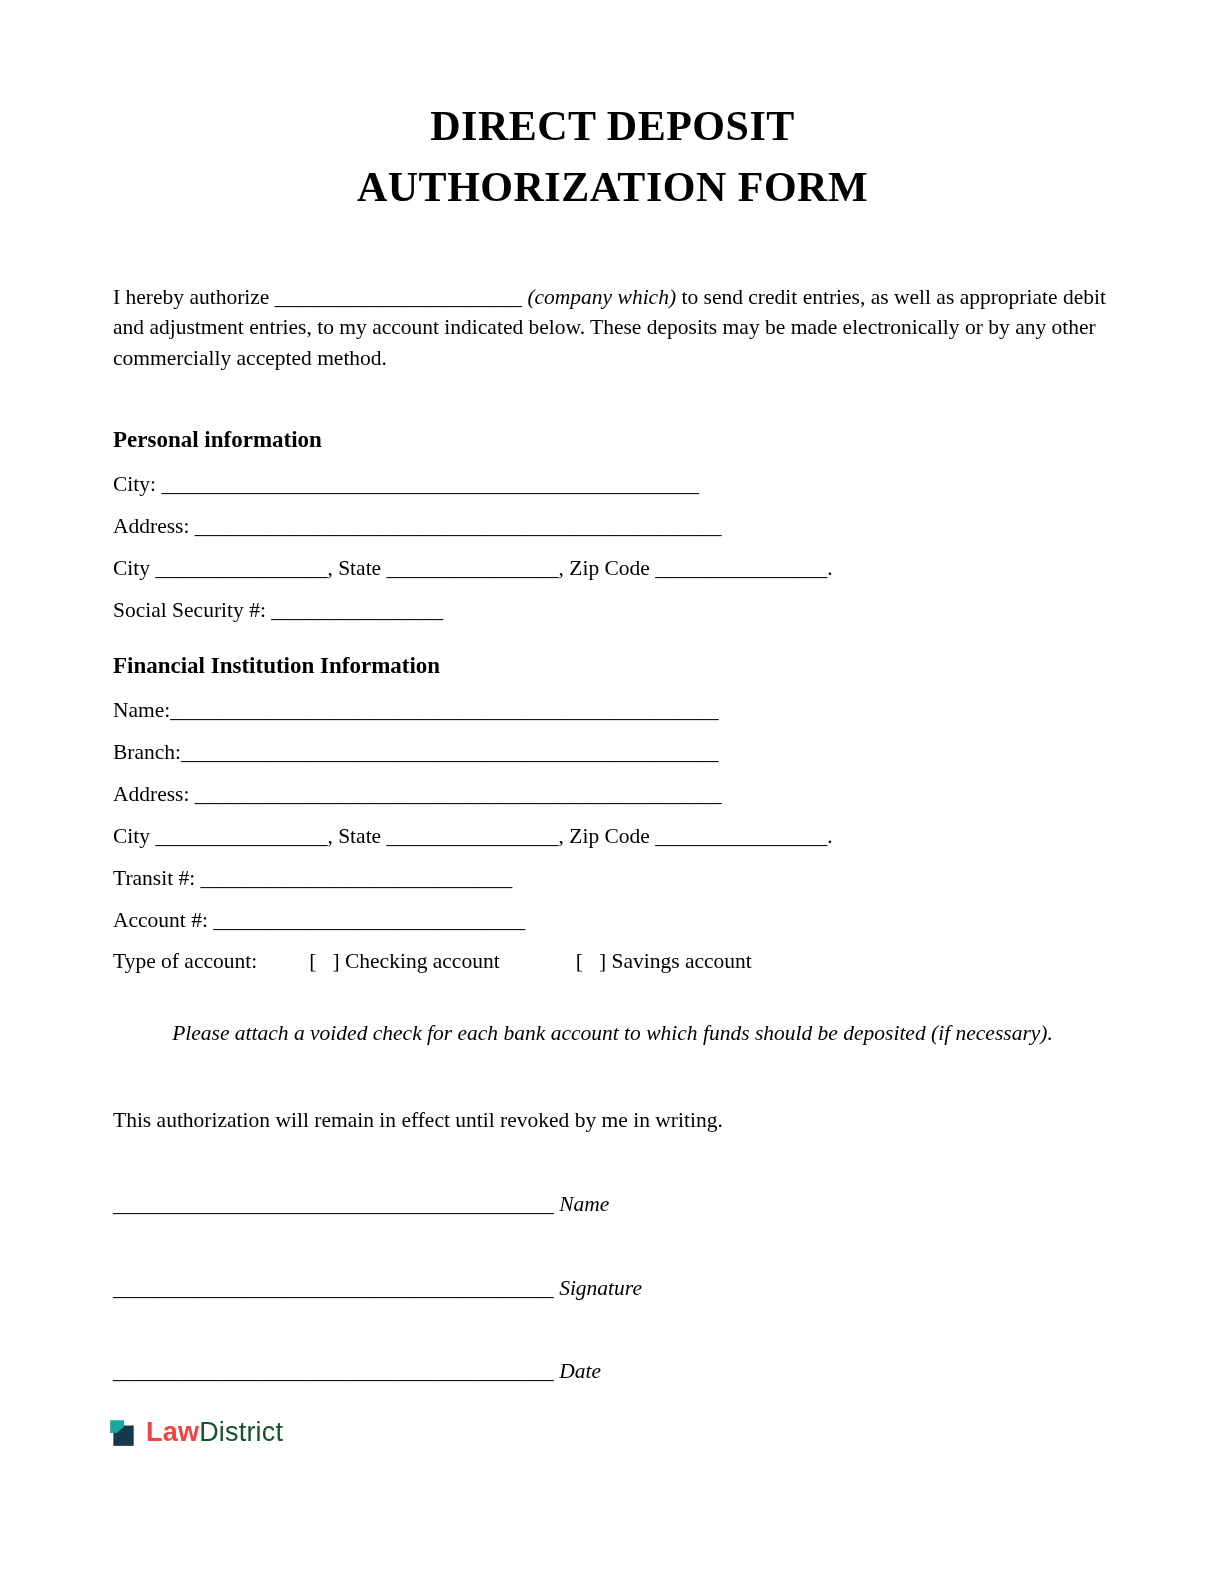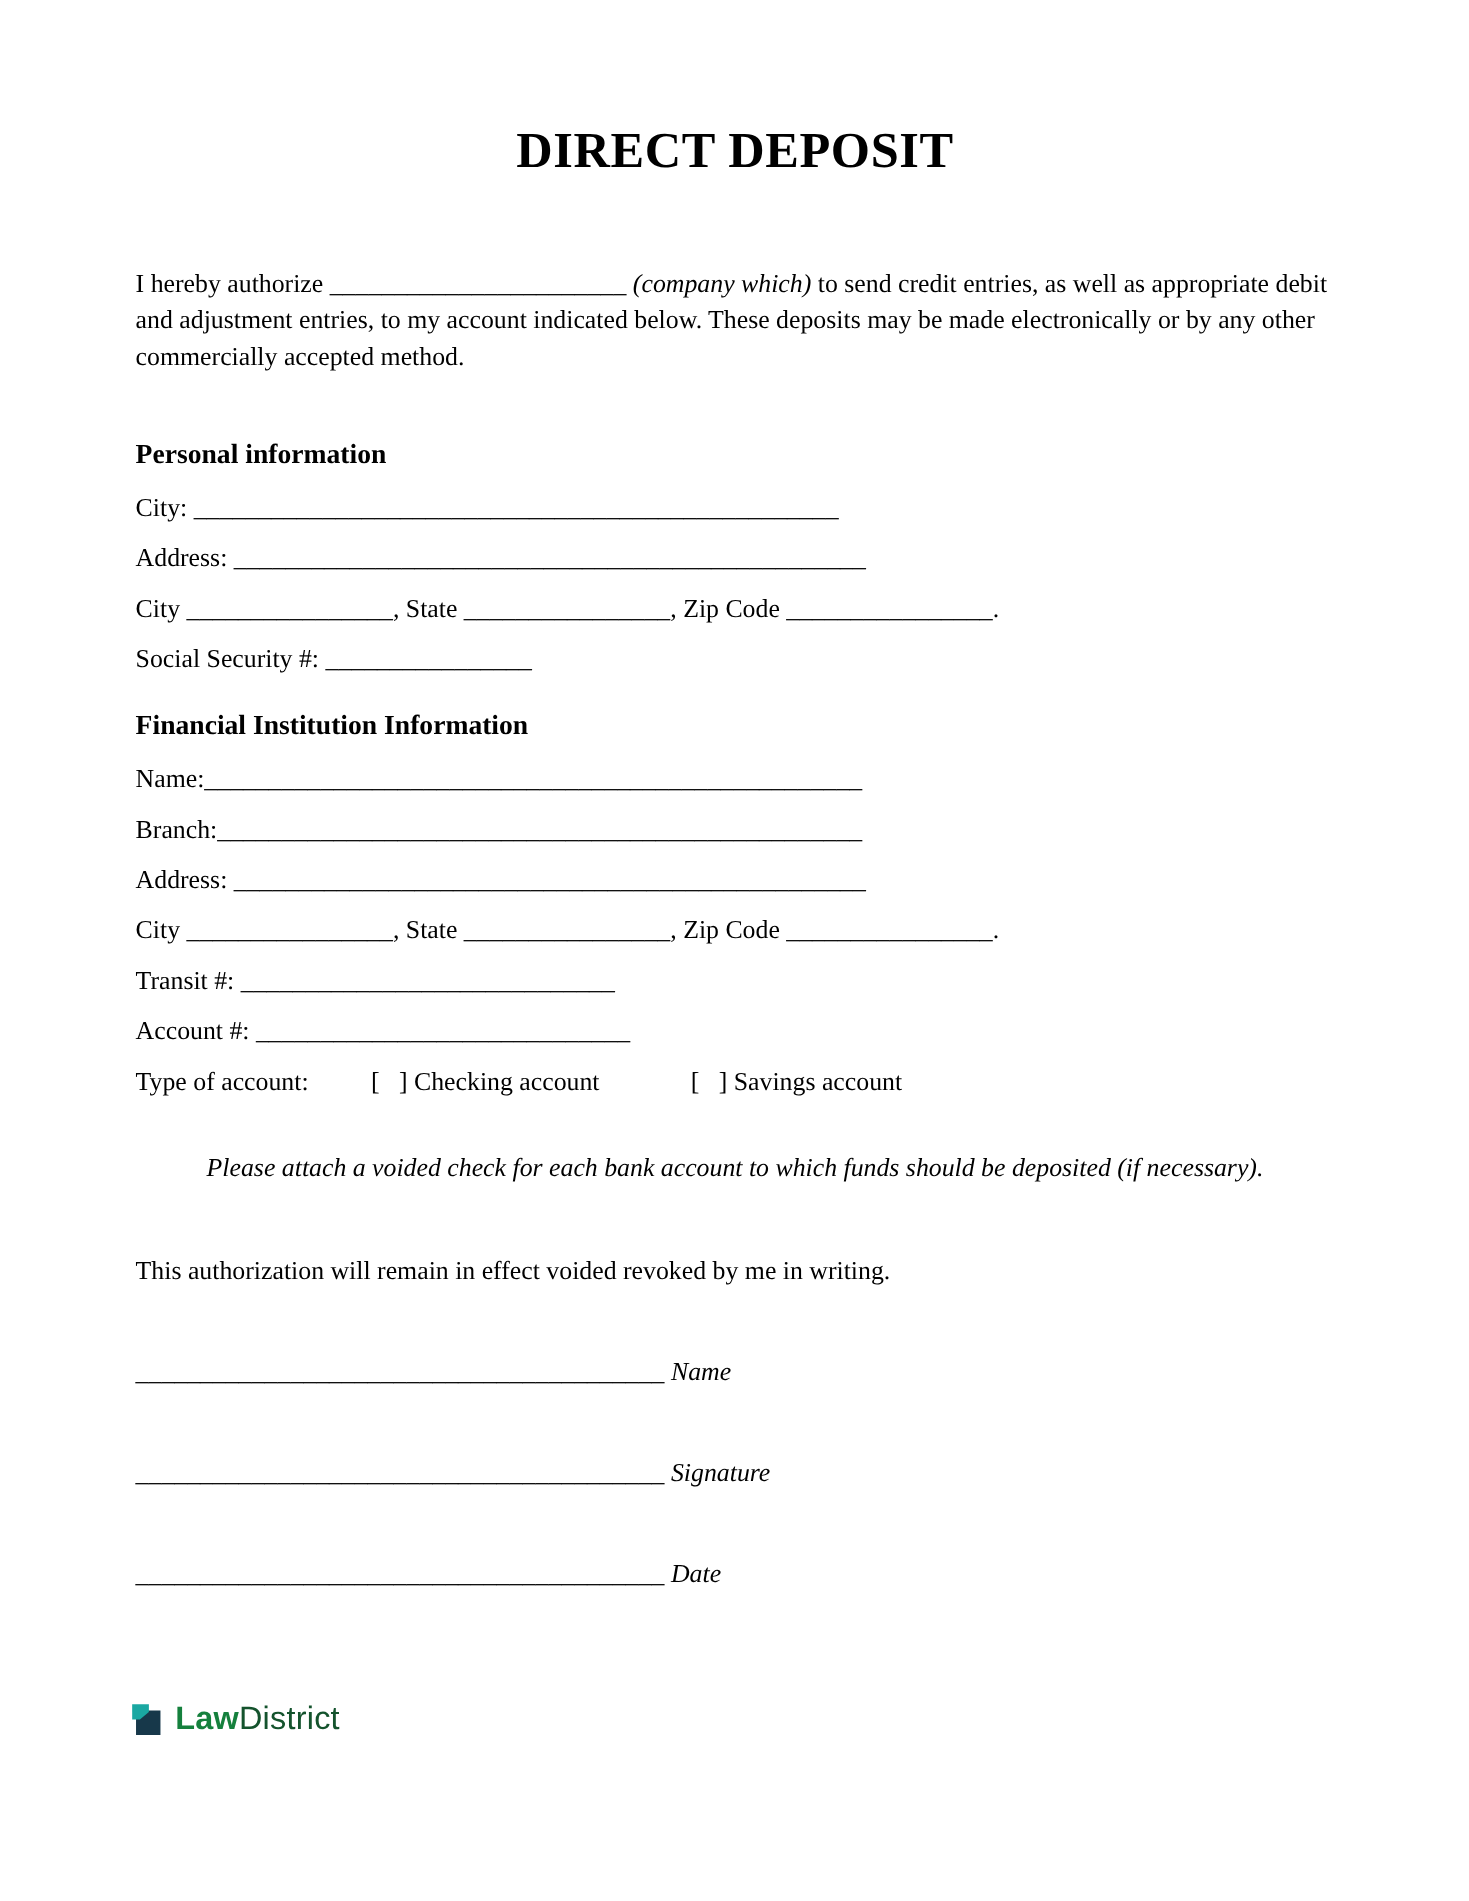--- a/index.html
+++ b/index.html
@@ -75,30 +75,31 @@
     position: absolute;
     left: 108px;
     bottom: 70px;
     display: flex;
     align-items: center;
     gap: 8px;
     font-family: "Liberation Sans", sans-serif;
   }
   .logo-mark { width: 30px; height: 30px; display: block; }
   .logo-text { font-size: 27px; letter-spacing: 0.2px; }
-  .logo-law { font-weight: 700; color: #15803d; }
+  .logo-law { font-weight: 700; color: #ef4444; }
   .logo-district { font-weight: 400; color: #14532d; }
 </style>
 </head>
 <body>
 
 <div class="page">
 
   <h1 class="title">
     <span>DIRECT DEPOSIT</span>
+    <span>AUTHORIZATION FORM</span>
   </h1>
 
   <p class="intro"><span>I hereby authorize _______________________ </span><span class="italic">(company which)</span><span> to send credit entries, as well as appropriate debit and adjustment entries, to my account indicated below. These deposits may be made electronically or by any other commercially accepted method.</span></p>
 
   <h2 class="section-heading">Personal information</h2>
   <p class="fline">City: __________________________________________________</p>
   <p class="fline">Address: _________________________________________________</p>
   <p class="fline">City ________________, State ________________, Zip Code ________________.</p>
   <p class="fline">Social Security #: ________________</p>
 
@@ -111,21 +112,21 @@
   <p class="fline">Account #: _____________________________</p>
 
   <div class="type-row">
     <span>Type of account:</span>
     <span class="cb cb-checking">[   ] Checking account</span>
     <span class="cb cb-savings">[   ] Savings account</span>
   </div>
 
   <p class="note-italic">Please attach a voided check for each bank account to which funds should be deposited (if necessary).</p>
 
-  <p class="revocation">This authorization will remain in effect voided revoked by me in writing.</p>
+  <p class="revocation">This authorization will remain in effect until revoked by me in writing.</p>
 
   <p class="sig-row"><span>_________________________________________ </span><span class="sig-label">Name</span></p>
 
   <p class="sig-row"><span>_________________________________________ </span><span class="sig-label">Signature</span></p>
 
   <p class="sig-row"><span>_________________________________________ </span><span class="sig-label">Date</span></p>
 
   <div class="footer-logo">
     <svg class="logo-mark" viewBox="0 0 28 28" xmlns="http://www.w3.org/2000/svg">
       <polygon points="5,7 24,7 24,26 5,26" fill="#17384a"></polygon>

